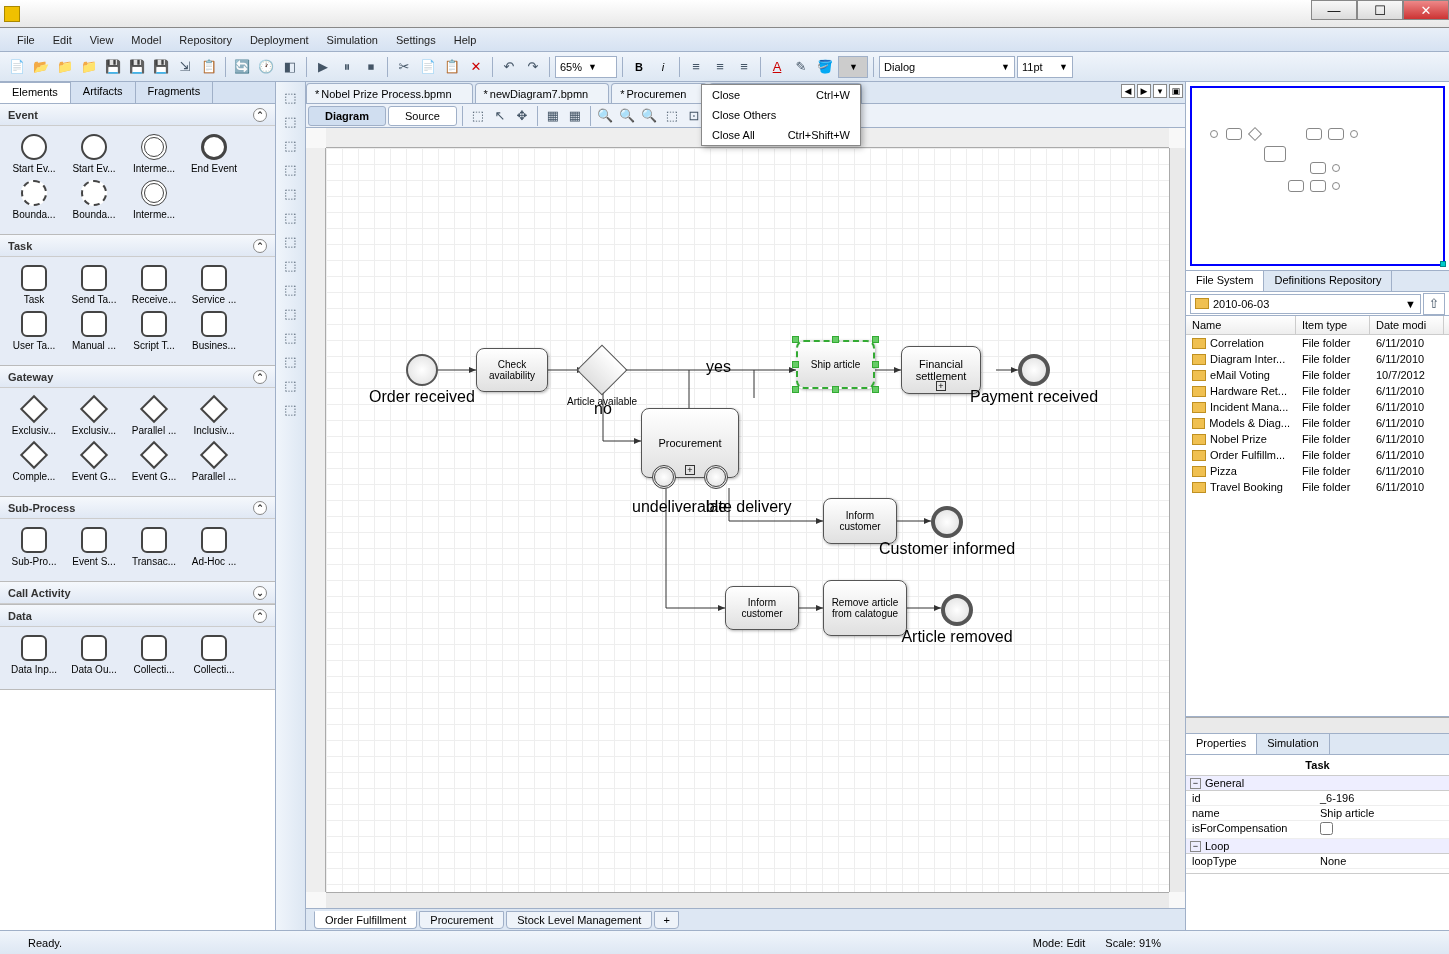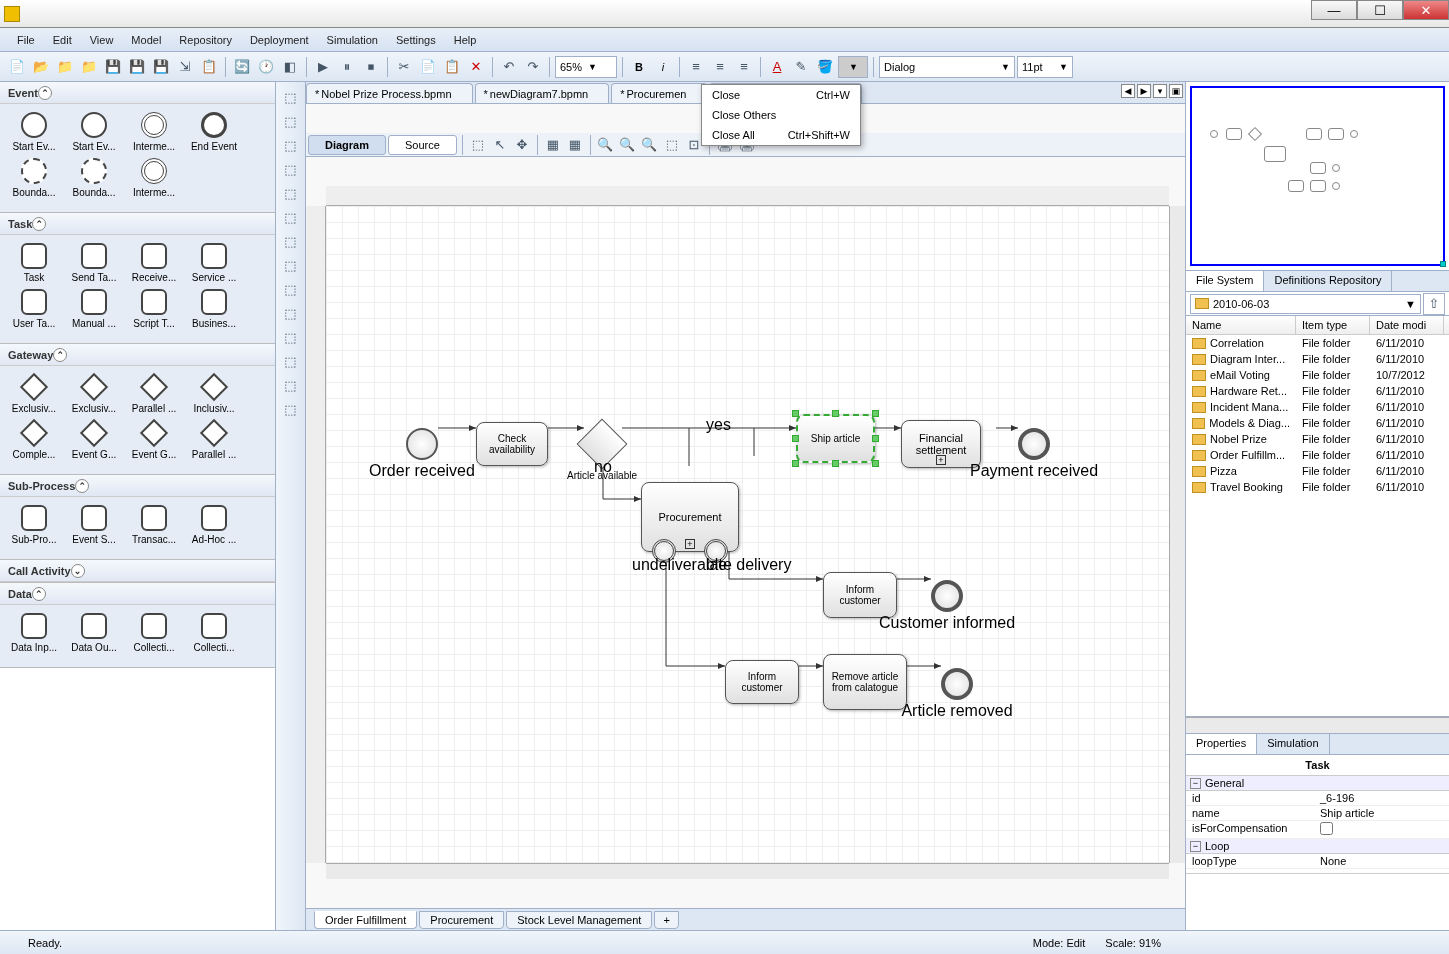--- a/index.html
+++ b/index.html
@@ -26,39 +26,39 @@
 
 
 .main { position: absolute; top: 82px; bottom: 24px; left: 0; right: 0; display: flex; }
 
 
 .palette { width: 276px; background: #fff; border-right: 1px solid #a0b0c8; display: flex; flex-direction: column; }
 .palette-tabs { height: 22px; display: flex; background: #d6e2f2; border-bottom: 1px solid #a0b0c8; }
 .ptab { padding: 3px 12px; border-right: 1px solid #a0b0c8; background: #fff; border-top: 1px solid #a0b0c8; }
 .ptab.inactive { background: transparent; border-top: none; }
 .psection { border-bottom: 1px solid #bbb; }
-.psection-hdr { height: 22px; background: linear-gradient(#f5f8fc,#e0e8f4); padding: 0 8px; display: flex; align-items: center; justify-content: flex-start; color: #333; font-weight: bold; border-bottom: 1px solid #ccc; }
+.psection-hdr { height: 22px; background: linear-gradient(#f5f8fc,#e0e8f4); padding: 0 8px; display: flex; align-items: center; justify-content: space-between; color: #333; font-weight: bold; border-bottom: 1px solid #ccc; }
 .psection-body { padding: 8px 4px; display: flex; flex-wrap: wrap; background: #e6ecf6; }
 .pitem { width: 60px; text-align: center; margin-bottom: 6px; }
 .pitem-ico { width: 26px; height: 26px; margin: 0 auto 3px; border: 2px solid #444; background: #fff; }
 .pitem-ico.circ { border-radius: 50%; }
 .pitem-ico.thick { border-width: 3px; }
 .pitem-ico.dash { border-style: dashed; }
 .pitem-ico.dbl { border-style: double; border-width: 4px; }
 .pitem-ico.rrect { border-radius: 6px; }
 .pitem-ico.diam { transform: rotate(45deg); width: 20px; height: 20px; margin: 3px auto 6px; }
 .pitem-lbl { font-size: 10px; white-space: nowrap; overflow: hidden; text-overflow: ellipsis; }
 .chev { width: 14px; height: 14px; border: 1px solid #888; border-radius: 50%; display: flex; align-items: center; justify-content: center; font-size: 9px; background: #fff; }
 
 
 .vtoolbar { width: 30px; background: linear-gradient(90deg,#f0f5fb,#dde7f3); border-right: 1px solid #a0b0c8; display: flex; flex-direction: column; padding-top: 4px; gap: 2px; }
 .vtb-btn { width: 22px; height: 22px; margin: 0 auto; display: flex; align-items: center; justify-content: center; }
 
 
-.center { flex: 1; display: flex; flex-direction: column; background: #f8f8f8; position: relative; gap: 29px; }
+.center { flex: 1; display: flex; flex-direction: column; background: #f8f8f8; position: relative; }
 .doc-tabs { height: 22px; background: #dde7f3; border-bottom: 1px solid #a0b0c8; display: flex; align-items: flex-end; position: relative; }
 .dtab { height: 20px; padding: 0 20px 0 8px; border: 1px solid #a0b0c8; border-bottom: none; background: #eef3f9; margin-right: 2px; display: flex; align-items: center; position: relative; border-radius: 4px 4px 0 0; }
 .dtab.dirty::before { content: "*"; margin-right: 2px; }
 .dtab.active { background: #fff; z-index: 2; }
 .dtab .x { position: absolute; right: 4px; font-size: 10px; color: #555; }
 .tab-nav { position: absolute; right: 2px; top: 2px; display: flex; gap: 2px; }
 .tab-nav span { width: 14px; height: 14px; border: 1px solid #888; background: #fff; display: flex; align-items: center; justify-content: center; font-size: 9px; }
 
 .view-toggle { height: 24px; background: #edf2f9; border-bottom: 1px solid #a0b0c8; display: flex; align-items: center; padding: 0 2px; gap: 2px; }
 .vt-btn { height: 20px; padding: 0 16px; border: 1px solid #a0b0c8; background: #fff; display: flex; align-items: center; border-radius: 3px; }
@@ -66,21 +66,21 @@
 .vt-ico { width: 20px; height: 20px; border: 1px solid transparent; display: flex; align-items: center; justify-content: center; }
 
 .canvas-wrap { flex: 1; position: relative; overflow: hidden; }
 .ruler-h { position: absolute; top: 0; left: 20px; right: 16px; height: 20px; background: #eee; border-bottom: 1px solid #aaa; }
 .ruler-v { position: absolute; top: 20px; left: 0; bottom: 16px; width: 20px; background: #eee; border-right: 1px solid #aaa; }
 .canvas { position: absolute; top: 20px; left: 20px; right: 16px; bottom: 16px; background: #fff; background-image: linear-gradient(#eee 1px, transparent 1px), linear-gradient(90deg, #eee 1px, transparent 1px); background-size: 16px 16px; }
 .scroll-h { position: absolute; bottom: 0; left: 20px; right: 16px; height: 16px; background: #eaeaea; border-top: 1px solid #aaa; }
 .scroll-v { position: absolute; top: 20px; right: 0; bottom: 16px; width: 16px; background: #eaeaea; border-left: 1px solid #aaa; }
 
 
-.node { position: absolute; margin-top: 16px; }
+.node { position: absolute; }
 .evt { width: 32px; height: 32px; border: 2px solid #555; border-radius: 50%; background: radial-gradient(#fff,#ddd); }
 .evt.end { border-width: 4px; }
 .evt-lbl { position: absolute; top: 34px; left: 50%; transform: translateX(-50%); white-space: nowrap; font-size: 16px; }
 .task { border: 1px solid #555; border-radius: 8px; background: linear-gradient(#fff,#e0e0e0); display: flex; align-items: center; justify-content: center; text-align: center; padding: 4px; font-size: 10px; box-shadow: 1px 1px 3px rgba(0,0,0,0.3); }
 .gw { width: 36px; height: 36px; border: 1px solid #555; background: linear-gradient(#fff,#e0e0e0); transform: rotate(45deg); }
 .gw-lbl { position: absolute; top: 44px; left: 50%; transform: translateX(-50%); white-space: nowrap; font-size: 10px; }
 .selected { border: 2px dashed #3a3; }
 .sel-handle { position: absolute; width: 7px; height: 7px; background: #6c6; border: 1px solid #3a3; }
 .subp-marker { position: absolute; bottom: 2px; left: 50%; transform: translateX(-50%); width: 10px; height: 10px; border: 1px solid #333; font-size: 9px; line-height: 8px; text-align: center; }
 .boundary { position: absolute; width: 24px; height: 24px; border: 3px double #444; border-radius: 50%; background: radial-gradient(#fff,#ddd); }
@@ -271,20 +271,25 @@
     </div>
   <div class="tb-sel" style="width:56px">
       <span>11pt</span>
       <span class="arrow" style="margin-left:auto">▼</span>
     </div>
 </div>
 
 <div class="main">
 
   <div class="palette">
+    <div class="palette-tabs">
+      <div class="ptab">Elements</div>
+      <div class="ptab inactive">Artifacts</div>
+      <div class="ptab inactive">Fragments</div>
+    </div>
     <div style="flex:1;overflow:auto" id="palette-body">
         <div class="psection">
           <div class="psection-hdr">
             <span>Event</span>
             <span class="chev">⌃</span>
           </div>
           <div class="psection-body">
             <div class="pitem">
               <div class="pitem-ico circ"></div>
               <div class="pitem-lbl">Start Ev...</div>

